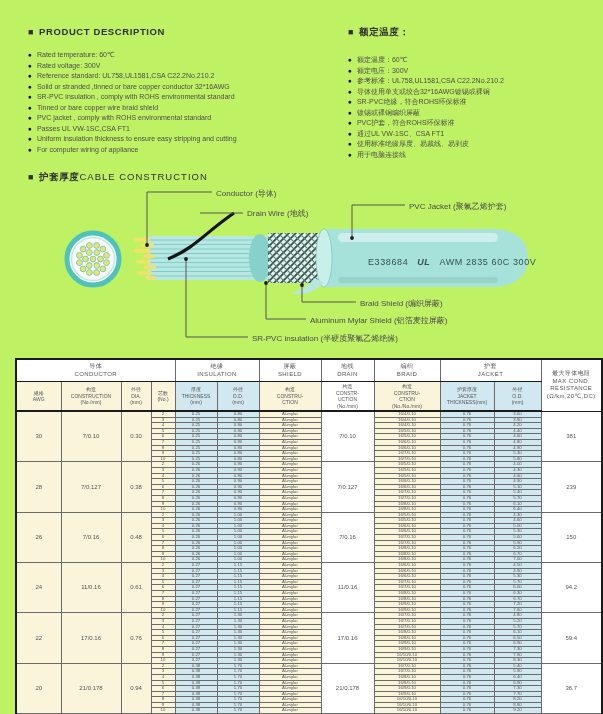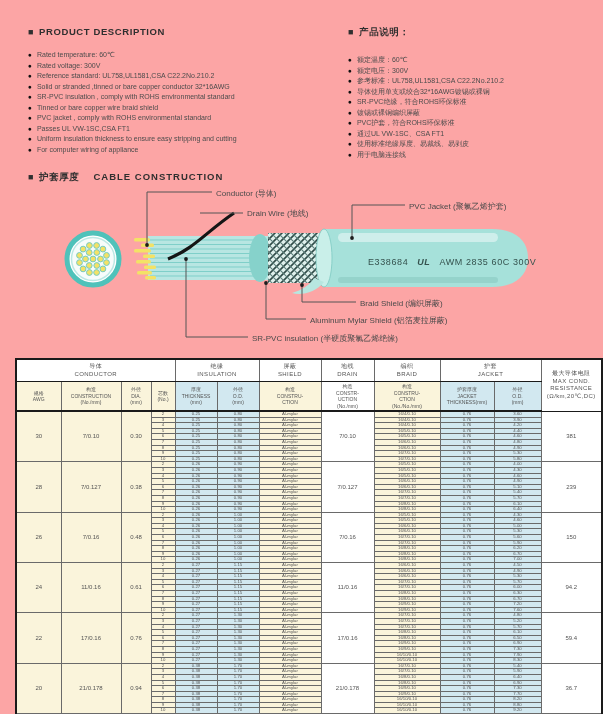--- a/index.html
+++ b/index.html
@@ -1,21 +1,21 @@
 <!DOCTYPE html>
 <html><head>
 <meta charset="utf-8">
 <style>
   html,body{margin:0;padding:0;background:#fff;}
-  .page{position:relative;width:603px;height:714px;background:#fca5a5;overflow:hidden;
+  .page{position:relative;width:603px;height:714px;background:#bef264;overflow:hidden;
         font-family:"Liberation Sans","DejaVu Sans",sans-serif;}
   .sec-title{position:absolute;font-size:9.5px;font-weight:bold;color:#2f2f2f;
              letter-spacing:.6px;white-space:nowrap;}
   .sec-title .sq{font-size:9px;margin-right:5px;}
-  .sec-title .en{font-weight:bold;margin-left:14px;letter-spacing:1px;}
+  .sec-title .en{font-weight:normal;letter-spacing:1px;}
   .bullets{position:absolute;margin:0;padding:0;list-style:none;}
   .bullets li{font-size:7px;line-height:10.5px;color:#4c4c4c;white-space:nowrap;}
   .bullets .dot{font-size:6.5px;margin-right:5px;color:#101010;}
   .diagram{position:absolute;left:0;top:186px;}
   .diagram text{font-size:8px;fill:#4a4a4a;}
   .diagram .jkt-print{font-size:9px;fill:#35524e;letter-spacing:.6px;}
   .diagram .jkt-print .ul{font-weight:bold;font-style:italic;}
   #spec{position:absolute;left:15px;top:358px;width:586px;border-collapse:collapse;
         table-layout:fixed;border:2px solid #1a1a1a;color:#555;}
   #spec th,#spec td{border:1px solid #6a6a6a;padding:0;text-align:center;font-weight:normal;
@@ -34,21 +34,21 @@
 </style>
 </head>
 <body>
 
 <div class="page">
 
   <div class="sec-title" style="left:28px;top:26px">
     <span class="sq">■</span><span>PRODUCT DESCRIPTION</span>
   </div>
   <div class="sec-title" style="left:348px;top:26px">
-    <span class="sq">■</span><span>产品说明：</span>
+    <span class="sq">■</span><span>额定温度：</span>
   </div>
 
   <ul id="desc-en" class="bullets" style="left:28px;top:50px">
       <li><span class="dot">●</span><span>Rated temperature: 60℃</span></li>
       <li><span class="dot">●</span><span>Rated voltage: 300V</span></li>
       <li><span class="dot">●</span><span>Reference standard: UL758,UL1581,CSA C22.2No.210.2</span></li>
       <li><span class="dot">●</span><span>Solid or stranded ,tinned or bare copper conductor 32*16AWG</span></li>
       <li><span class="dot">●</span><span>SR-PVC insulation , comply with ROHS environmental standard</span></li>
       <li><span class="dot">●</span><span>Tinned or bare copper wire braid shield</span></li>
       <li><span class="dot">●</span><span>PVC jacket , comply with ROHS environmental standard</span></li>

